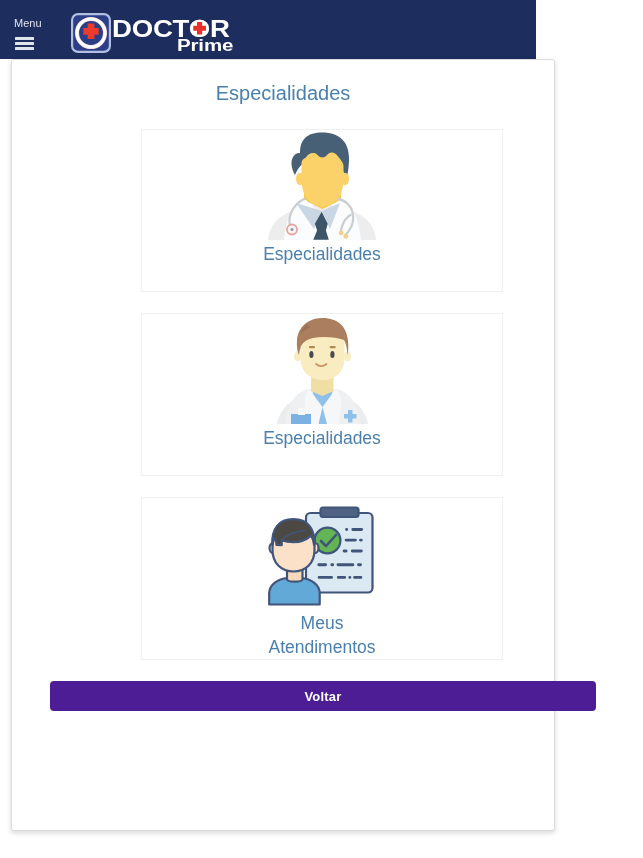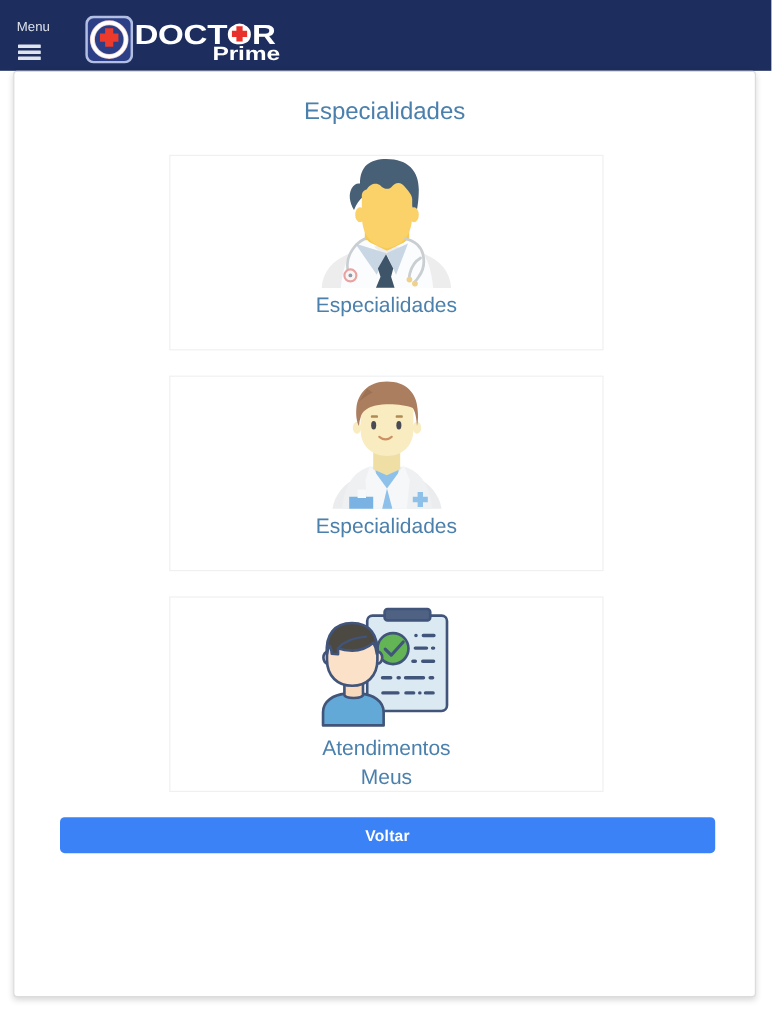--- a/index.html
+++ b/index.html
@@ -6,54 +6,54 @@
   html,body{margin:0;padding:0;}
   body{
     width:643px;height:858px;overflow:hidden;
     background:#ffffff;
     font-family:"Liberation Sans",sans-serif;
     -webkit-font-smoothing:antialiased;
   }
   .page{position:relative;width:643px;height:858px;background:#fff;}
 
   
-  .topbar{position:absolute;left:0;top:0;width:643px;height:59px;background:#1c2d5e;}
+  .topbar{position:absolute;left:0;top:0;width:536px;height:59px;background:#1c2d5e;}
 
   .menu-wrap{position:absolute;left:14px;top:18px;width:40px;}
   .menu-label{color:#dfe3ec;font-size:11px;line-height:10px;letter-spacing:0px;}
   .hamburger{margin-top:9px;margin-left:1px;width:19px;}
   .hamburger span{display:block;height:2.6px;background:#dfe3ec;border-radius:.5px;margin-bottom:2.6px;}
   .hamburger span:last-child{margin-bottom:0;}
 
   .logo{position:absolute;left:71px;top:13px;}
   .logo-badge{position:absolute;left:0;top:0;}
   .logo-word{position:absolute;left:0;top:0;width:170px;height:44px;}
   .dw{position:absolute;left:41px;top:5px;color:#ffffff;font-size:23px;font-weight:bold;
       letter-spacing:-0.2px;line-height:23px;transform:scaleX(1.2);transform-origin:left top;
       white-space:nowrap;}
   .pw{position:absolute;left:106px;top:25px;color:#ffffff;font-size:16px;font-weight:bold;
       letter-spacing:-0.1px;line-height:16px;transform:scaleX(1.28);transform-origin:left top;
       white-space:nowrap;}
   .ocross{position:absolute;left:0;top:0;}
 
   
-  .frame{position:absolute;left:11px;top:59px;width:619px;height:772px;background:#fff;
+  .frame{position:absolute;left:11px;top:59px;width:544px;height:772px;background:#fff;
          border:1px solid #dcdcdc;border-radius:3px;
          box-shadow:0 2px 5px rgba(0,0,0,.16);box-sizing:border-box;}
 
   .title{position:absolute;left:0;top:22px;width:100%;text-align:center;color:#4b80ac;
          font-size:20px;line-height:22px;}
 
   .cards{position:absolute;left:129px;top:69px;width:362px;}
   .card{border:1px solid #eff0f2;box-sizing:border-box;margin-bottom:21px;background:#fff;
         position:relative;cursor:pointer;}
   .card .art{display:block;margin:0 auto;}
   .card .lbl{color:#4b80ac;font-size:17.5px;line-height:24px;text-align:center;}
 
-  .btn{position:absolute;left:38px;top:621px;width:546px;height:30px;background:#3b82f6;
+  .btn{position:absolute;left:38px;top:621px;width:546px;height:30px;background:#4c1d95;
        border-radius:4px;color:#fff;font-size:13px;font-weight:bold;display:flex;
        align-items:center;justify-content:center;cursor:pointer;letter-spacing:.2px;}
 </style>
 </head>
 <body>
 
 <div class="page">
 
   <div class="topbar">
 
@@ -168,21 +168,21 @@
             <ellipse cx="5.8" cy="43" rx="3.8" ry="5" fill="#fae1c8"></ellipse>
             <ellipse cx="47.2" cy="43" rx="3.8" ry="5" fill="#fae1c8"></ellipse>
             <path d="M5 37 c0 -12 9 -21 21 -21 c12 0 21 9 21 21 v8 c0 13.5 -9 21.5 -21 21.5 c-12 0 -21 -8 -21 -21.5 z" fill="#fae1c8"></path>
             <path d="M5.0 40 C3.6 24 11.2 14.2 25.8 14.2 C40.4 14.2 48 24 46.6 40
                      C46.2 36 45.2 33 43.6 30.6
                      C39 34.6 33 37.2 26 37.2 C21.5 37.2 17.5 36.5 14.2 35.2
                      L14.2 40.2 L9.0 39.8 C8.2 33 7 29.4 5.0 40 Z" fill="#4c4942"></path>
             <path d="M14.2 35.2 C18.5 30.2 27 26.5 37.5 25.6" fill="none" stroke="#41547a" stroke-width="1.9"></path>
           </g>
         </svg>
+        <div class="lbl">Meus</div>
         <div class="lbl">Atendimentos</div>
-        <div class="lbl">Meus</div>
       </div>
 
     </div>
 
     <div class="btn">Voltar</div>
   </div>
 </div>
 
 </body></html>

